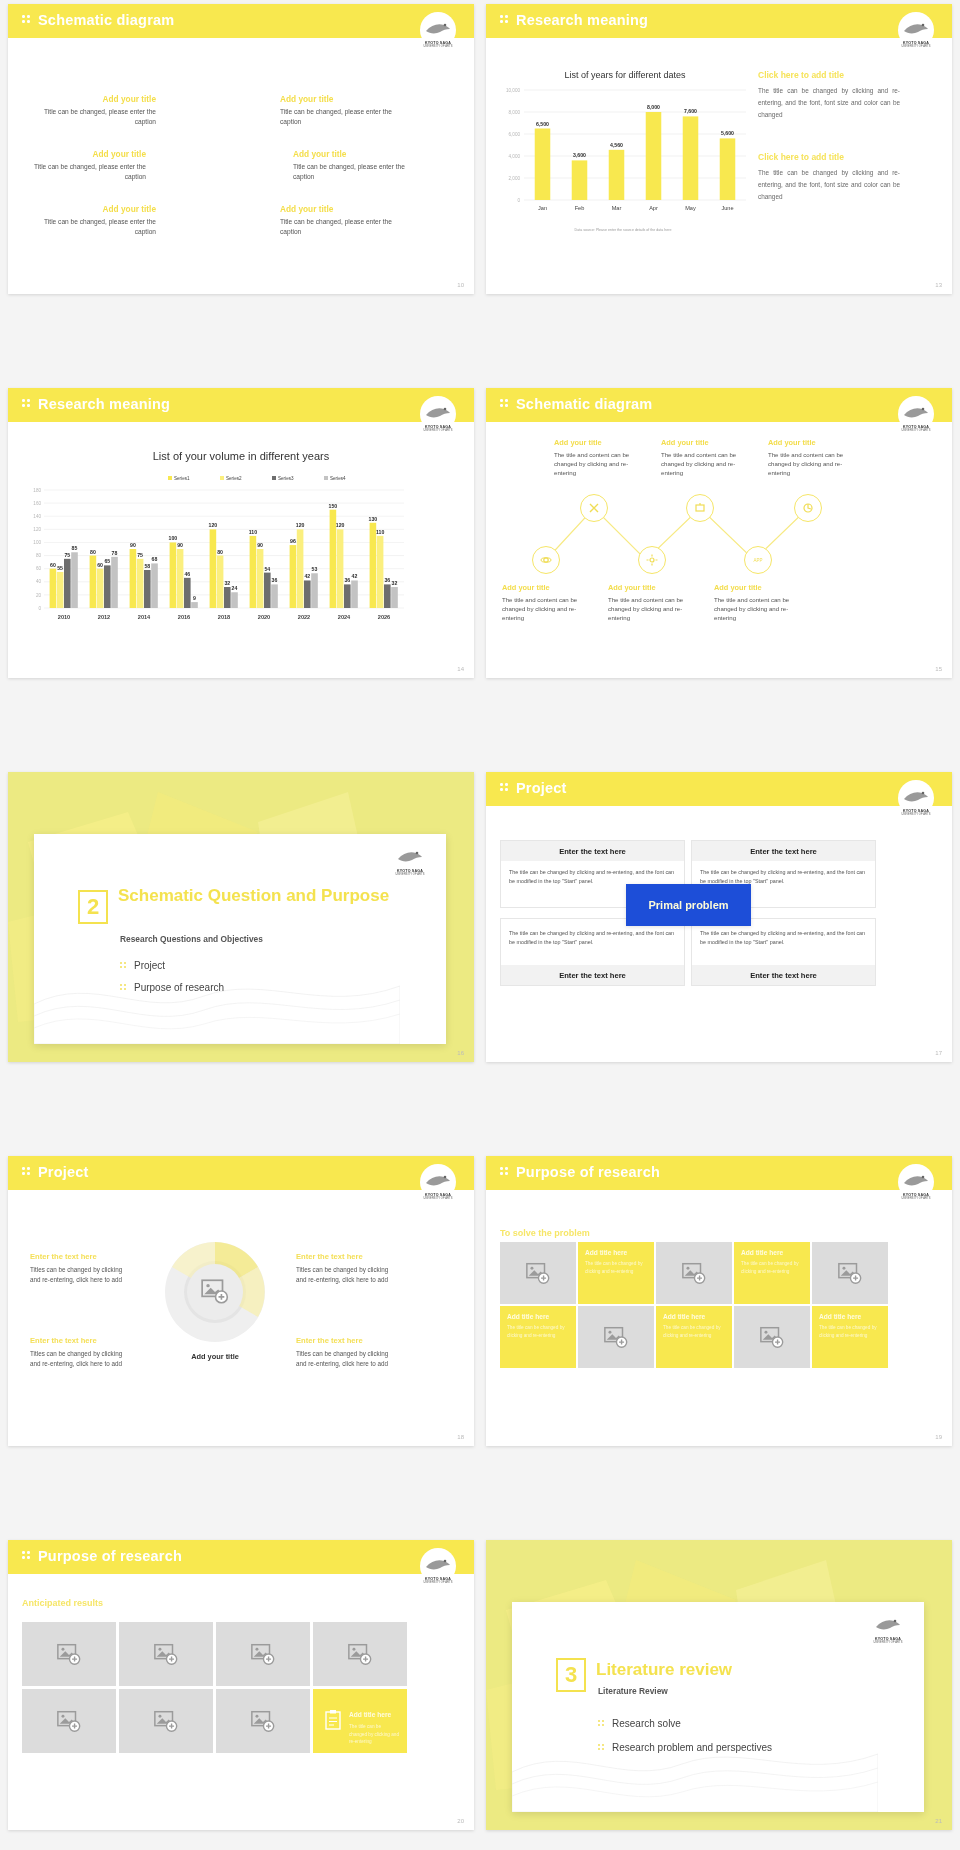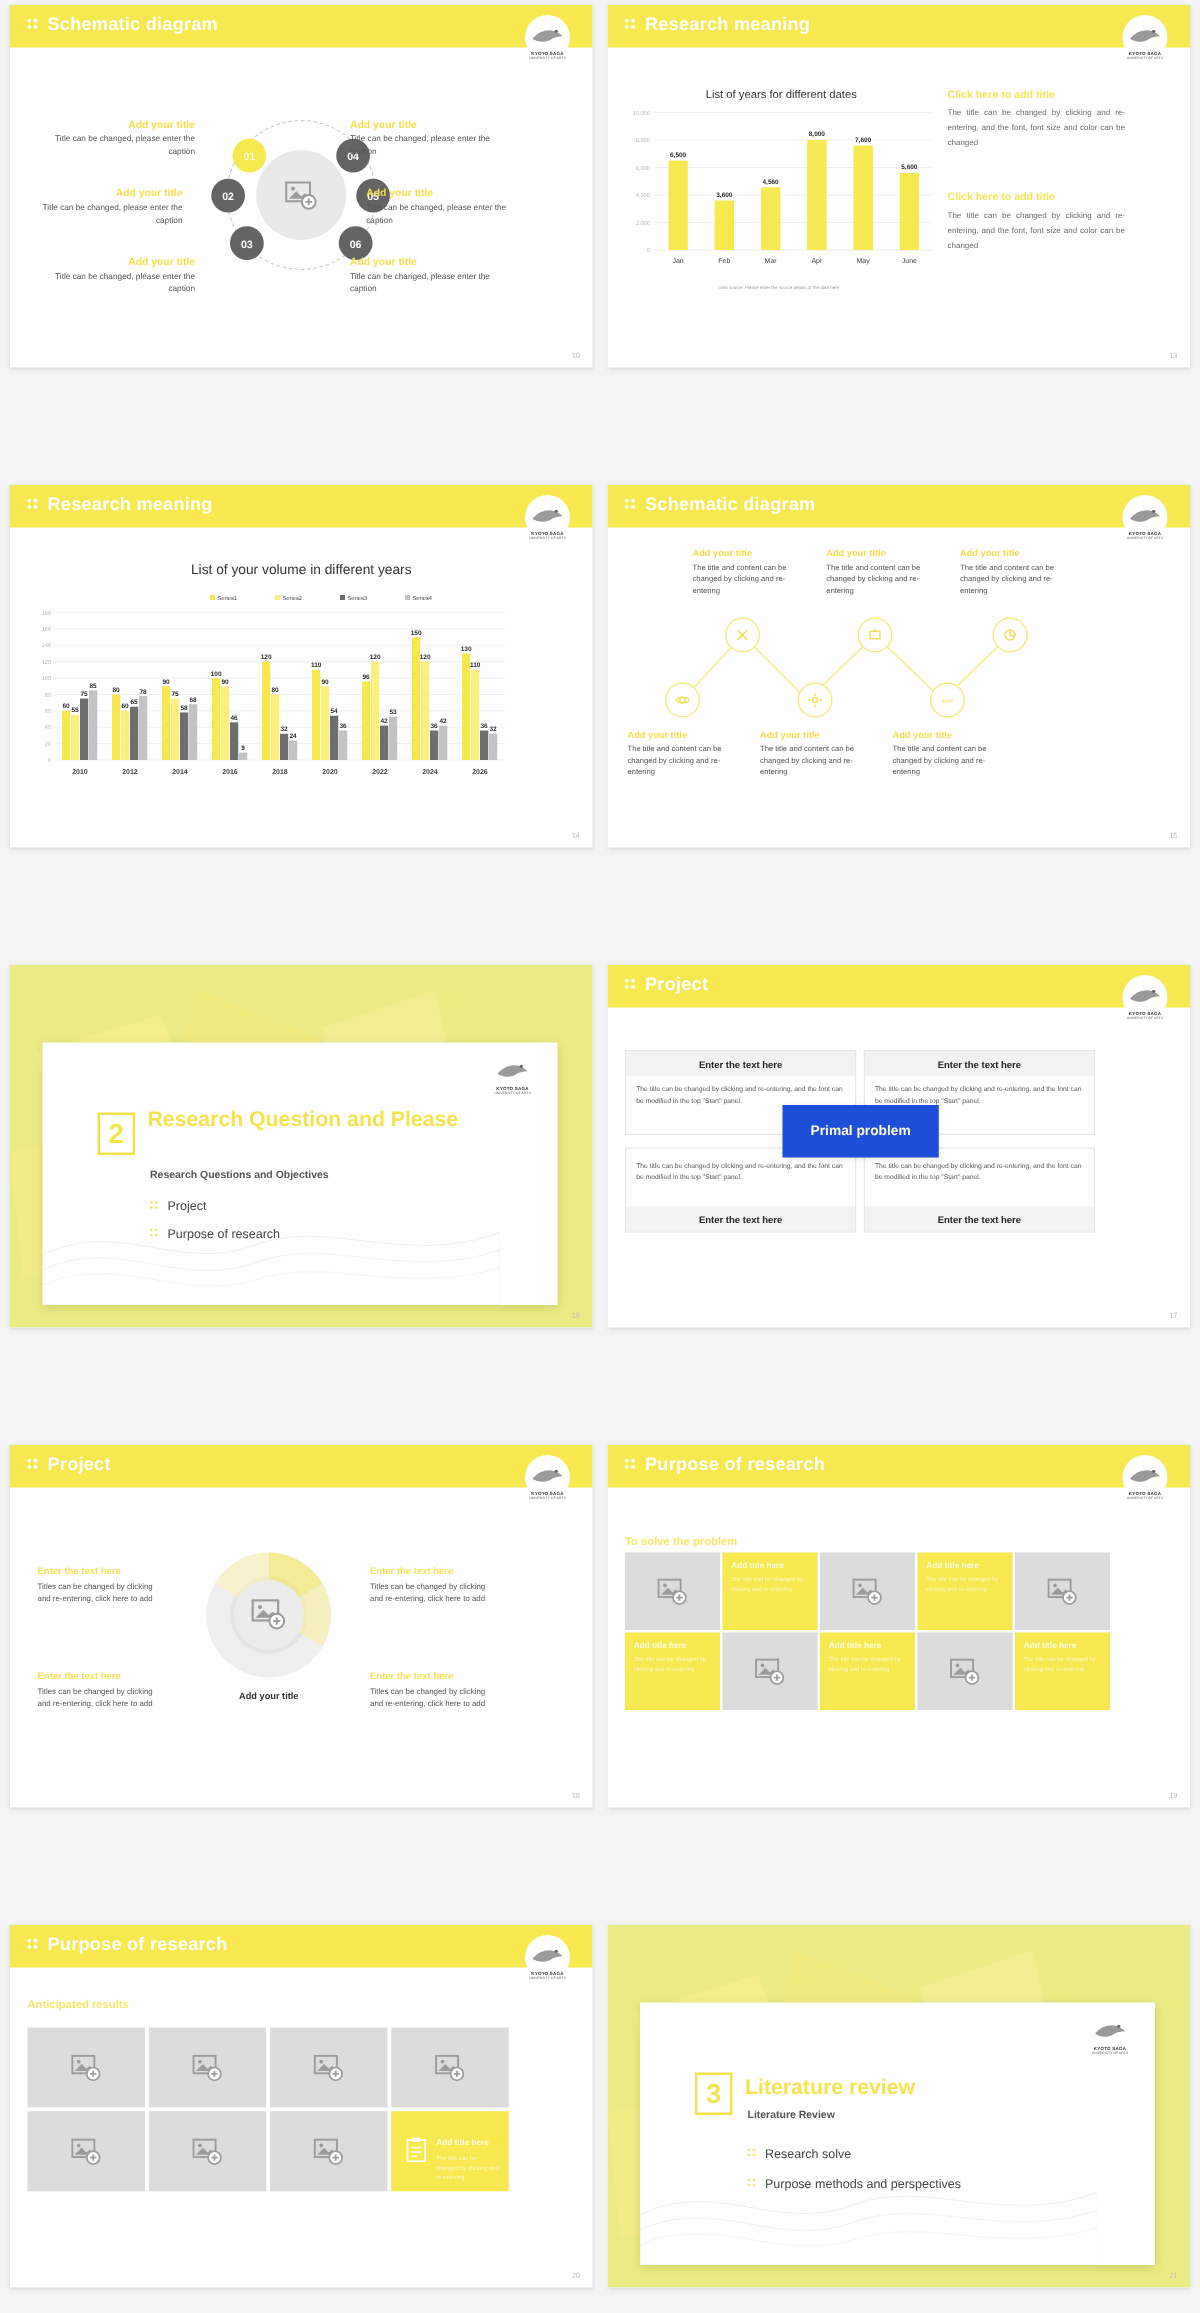--- a/index.html
+++ b/index.html
@@ -114,38 +114,20 @@
     <div class="logo">
       <div class="disc"></div>
       <svg width="26" height="17" viewBox="0 0 26 17">
           <path d="M1 11 C6 5,13 3,19 5 C22 6,24 8,25 9 C21 9,18 10,15 12 C11 14,5 14,1 11 Z" fill="#9a9a9a"></path>
           <circle cx="20" cy="5" r="1.3" fill="#666"></circle>
         </svg>
       <div class="lt1">KYOTO SAGA</div>
       <div class="lt2">UNIVERSITY OF ARTS</div>
     </div>
 
-    <div class="hub">
-      <div class="ring"></div>
-      <div class="core">
-        <svg style="position:absolute;left:22px;top:22px" width="28" height="28" viewBox="0 0 28 28">
-          <rect x="2" y="4" width="19" height="15" fill="none" stroke="#9b9b9b" stroke-width="1.6"></rect>
-          <circle cx="7.5" cy="9" r="1.6" fill="#9b9b9b"></circle>
-          <path d="M4 17 L10 11 L14 15 L17 12.5 L19.5 15.5 L19.5 17 Z" fill="#9b9b9b"></path>
-          <circle cx="20" cy="19.5" r="5.5" fill="#fff" stroke="#9b9b9b" stroke-width="1.5"></circle>
-          <path d="M20 16.8 L20 22.2 M17.3 19.5 L22.7 19.5" stroke="#9b9b9b" stroke-width="1.5"></path>
-        </svg>
-      </div>
-      <div class="node hl" style="left:5px;top:15px">01</div>
-      <div class="node" style="left:-12px;top:47px">02</div>
-      <div class="node" style="left:3px;top:85px">03</div>
-      <div class="node" style="left:88px;top:15px">04</div>
-      <div class="node" style="left:104px;top:47px">05</div>
-      <div class="node" style="left:90px;top:85px">06</div>
-    </div>
 
     <div class="cap l" style="left:28px;top:90px">
       <div class="t">Add your title</div>
       <div class="d">Title can be changed, please enter the caption</div>
     </div>
     <div class="cap l" style="left:18px;top:145px">
       <div class="t">Add your title</div>
       <div class="d">Title can be changed, please enter the caption</div>
     </div>
     <div class="cap l" style="left:28px;top:200px">
@@ -473,21 +455,21 @@
         <div class="logo" style="right:14px;top:6px">
           <div class="disc"></div>
           <svg width="26" height="17" viewBox="0 0 26 17">
               <path d="M1 11 C6 5,13 3,19 5 C22 6,24 8,25 9 C21 9,18 10,15 12 C11 14,5 14,1 11 Z" fill="#9a9a9a"></path>
               <circle cx="20" cy="5" r="1.3" fill="#666"></circle>
             </svg>
           <div class="lt1">KYOTO SAGA</div>
           <div class="lt2">UNIVERSITY OF ARTS</div>
         </div>
         <div class="num">2</div>
-        <div class="h1">Research Question and Please</div>
+        <div class="h1">Schematic Question and Purpose</div>
         <div class="h2" style="top:100px">Research Questions and Objectives</div>
         <div class="li" style="top:126px">
           <span class="bd"><i></i><i></i><i></i><i></i></span><span>Project</span>
         </div>
         <div class="li" style="top:148px">
           <span class="bd"><i></i><i></i><i></i><i></i></span><span>Purpose of research</span>
         </div>
       </div>
     </div>
     <div class="pageno">16</div>
@@ -800,20 +782,20 @@
           <div class="lt1">KYOTO SAGA</div>
           <div class="lt2">UNIVERSITY OF ARTS</div>
         </div>
         <div class="num">3</div>
         <div class="h1" style="top:58px">Literature review</div>
         <div class="h2" style="top:84px">Literature Review</div>
         <div class="li" style="top:116px">
           <span class="bd"><i></i><i></i><i></i><i></i></span><span>Research solve</span>
         </div>
         <div class="li" style="top:140px">
-          <span class="bd"><i></i><i></i><i></i><i></i></span><span>Purpose methods and perspectives</span>
+          <span class="bd"><i></i><i></i><i></i><i></i></span><span>Research problem and perspectives</span>
         </div>
       </div>
     </div>
     <div class="pageno">21</div>
   </div>
 
 </div>
 
 </body></html>

